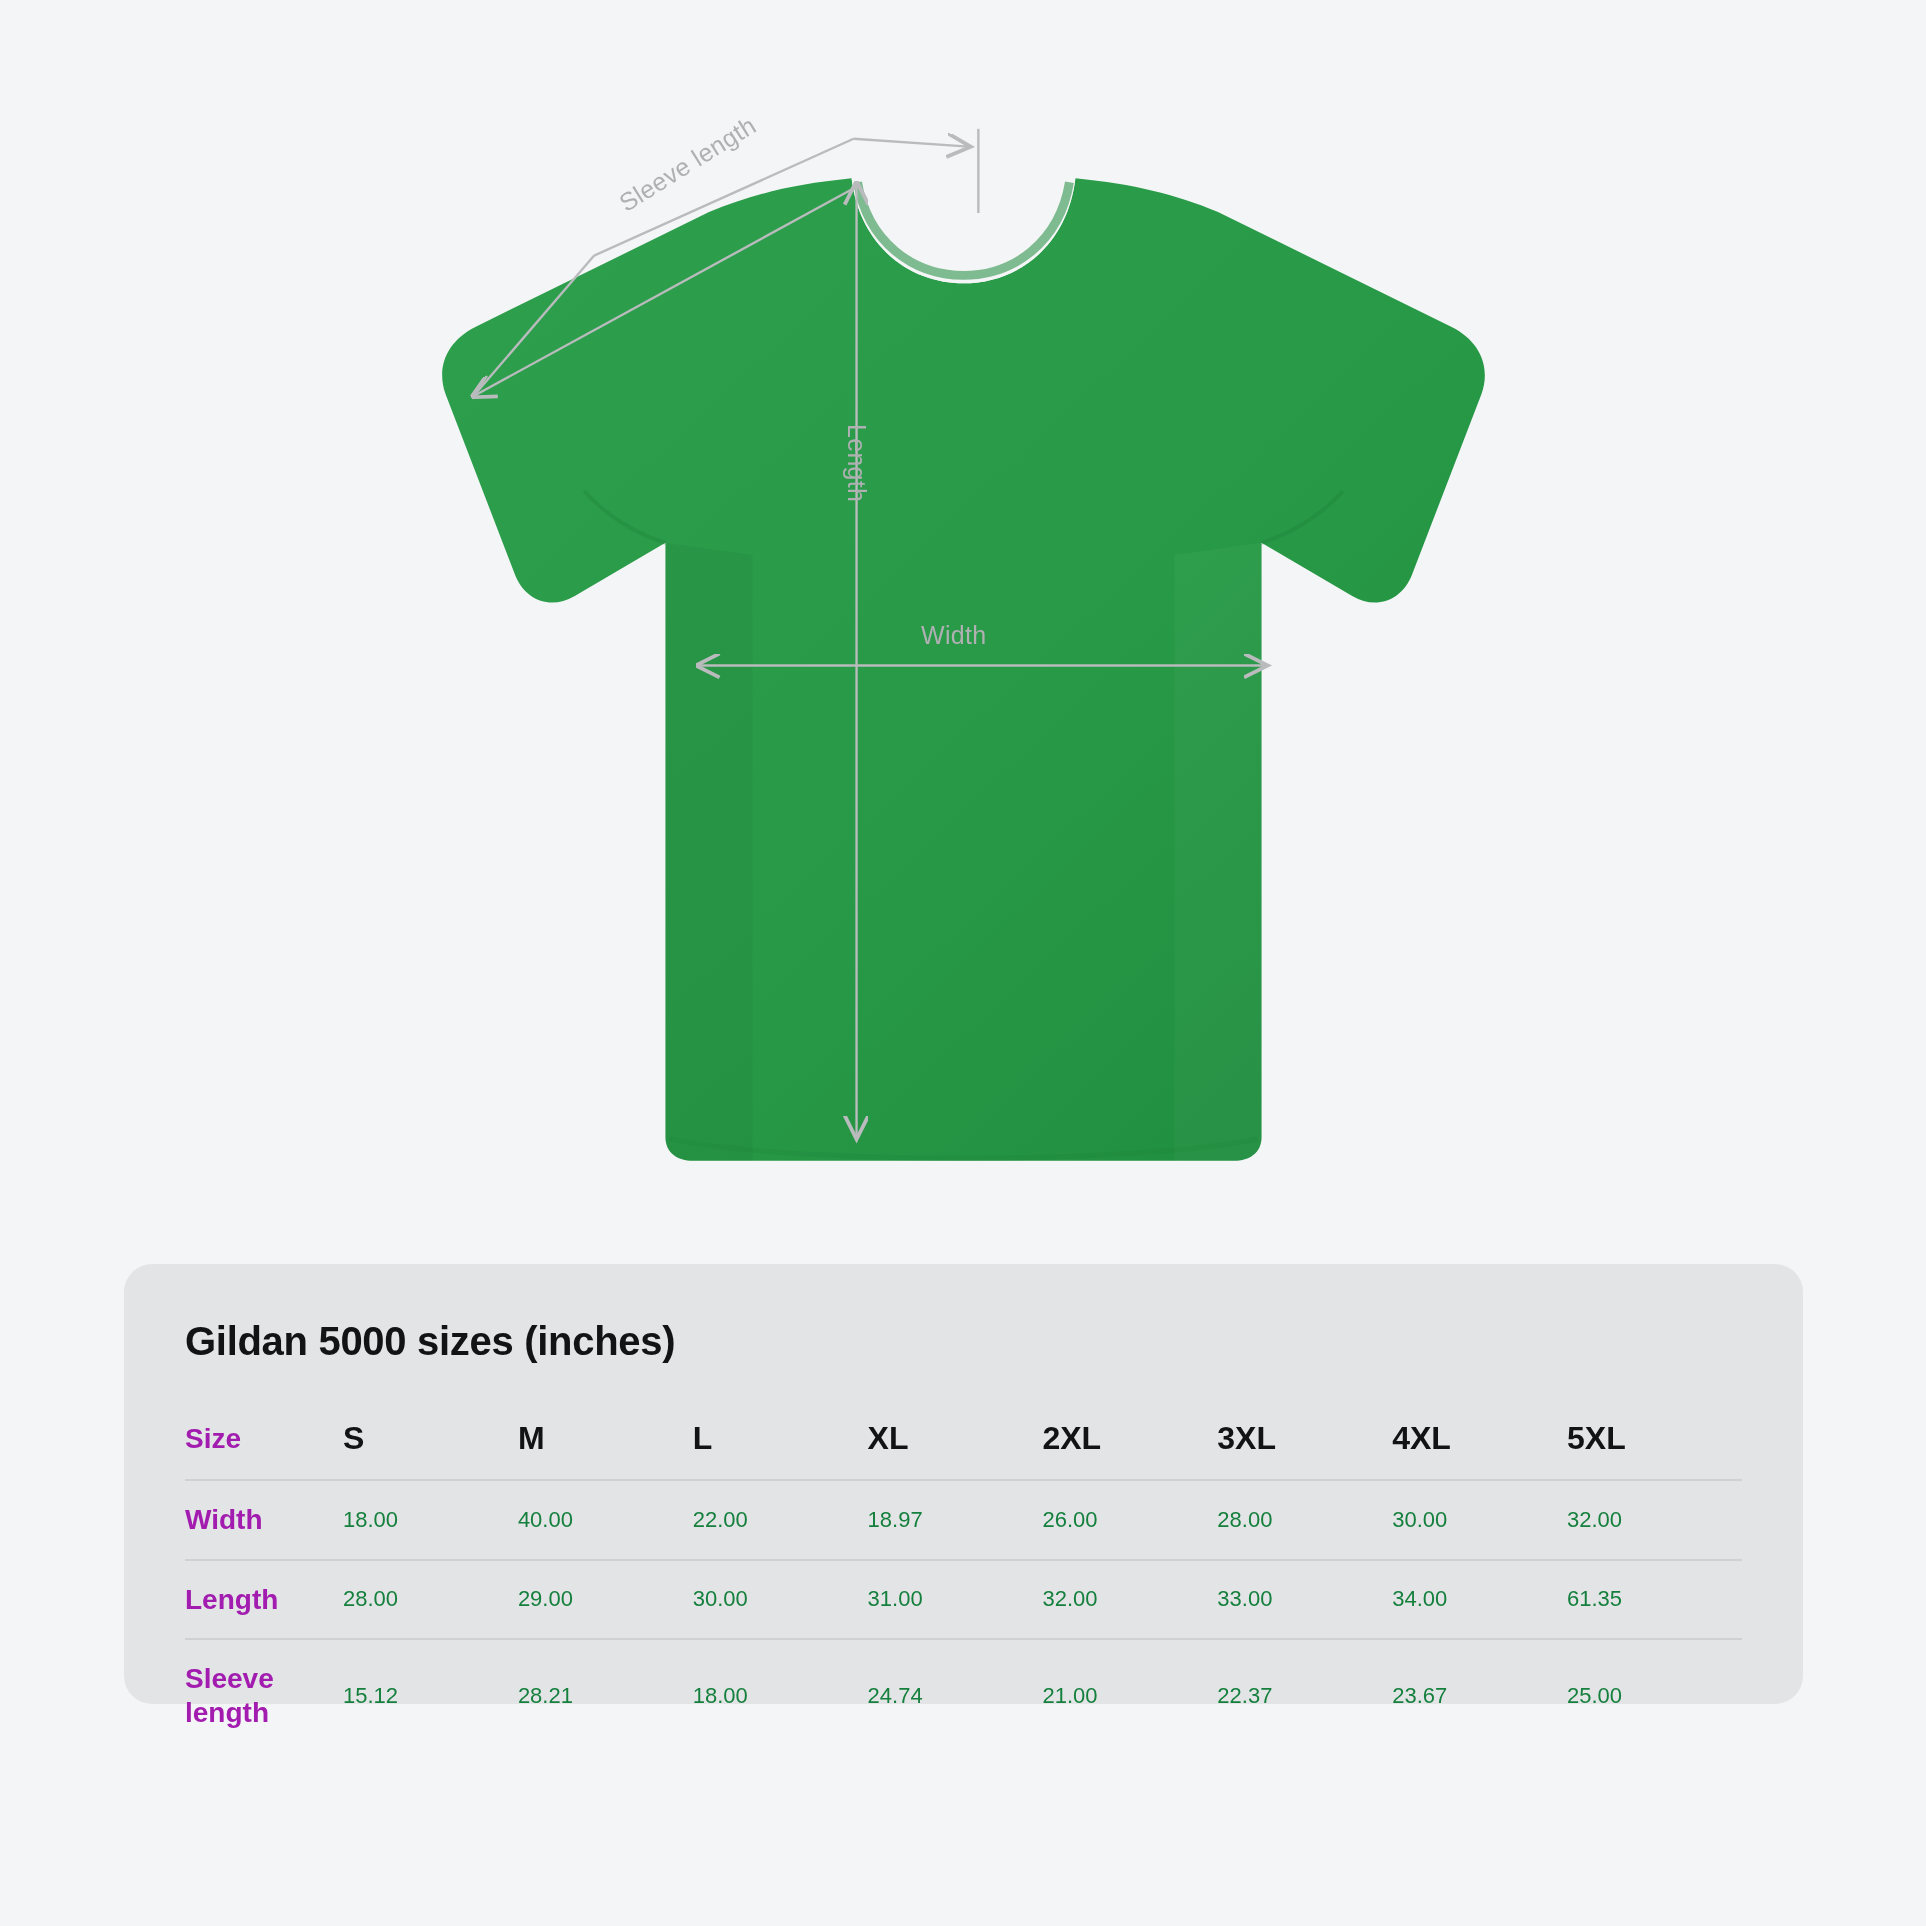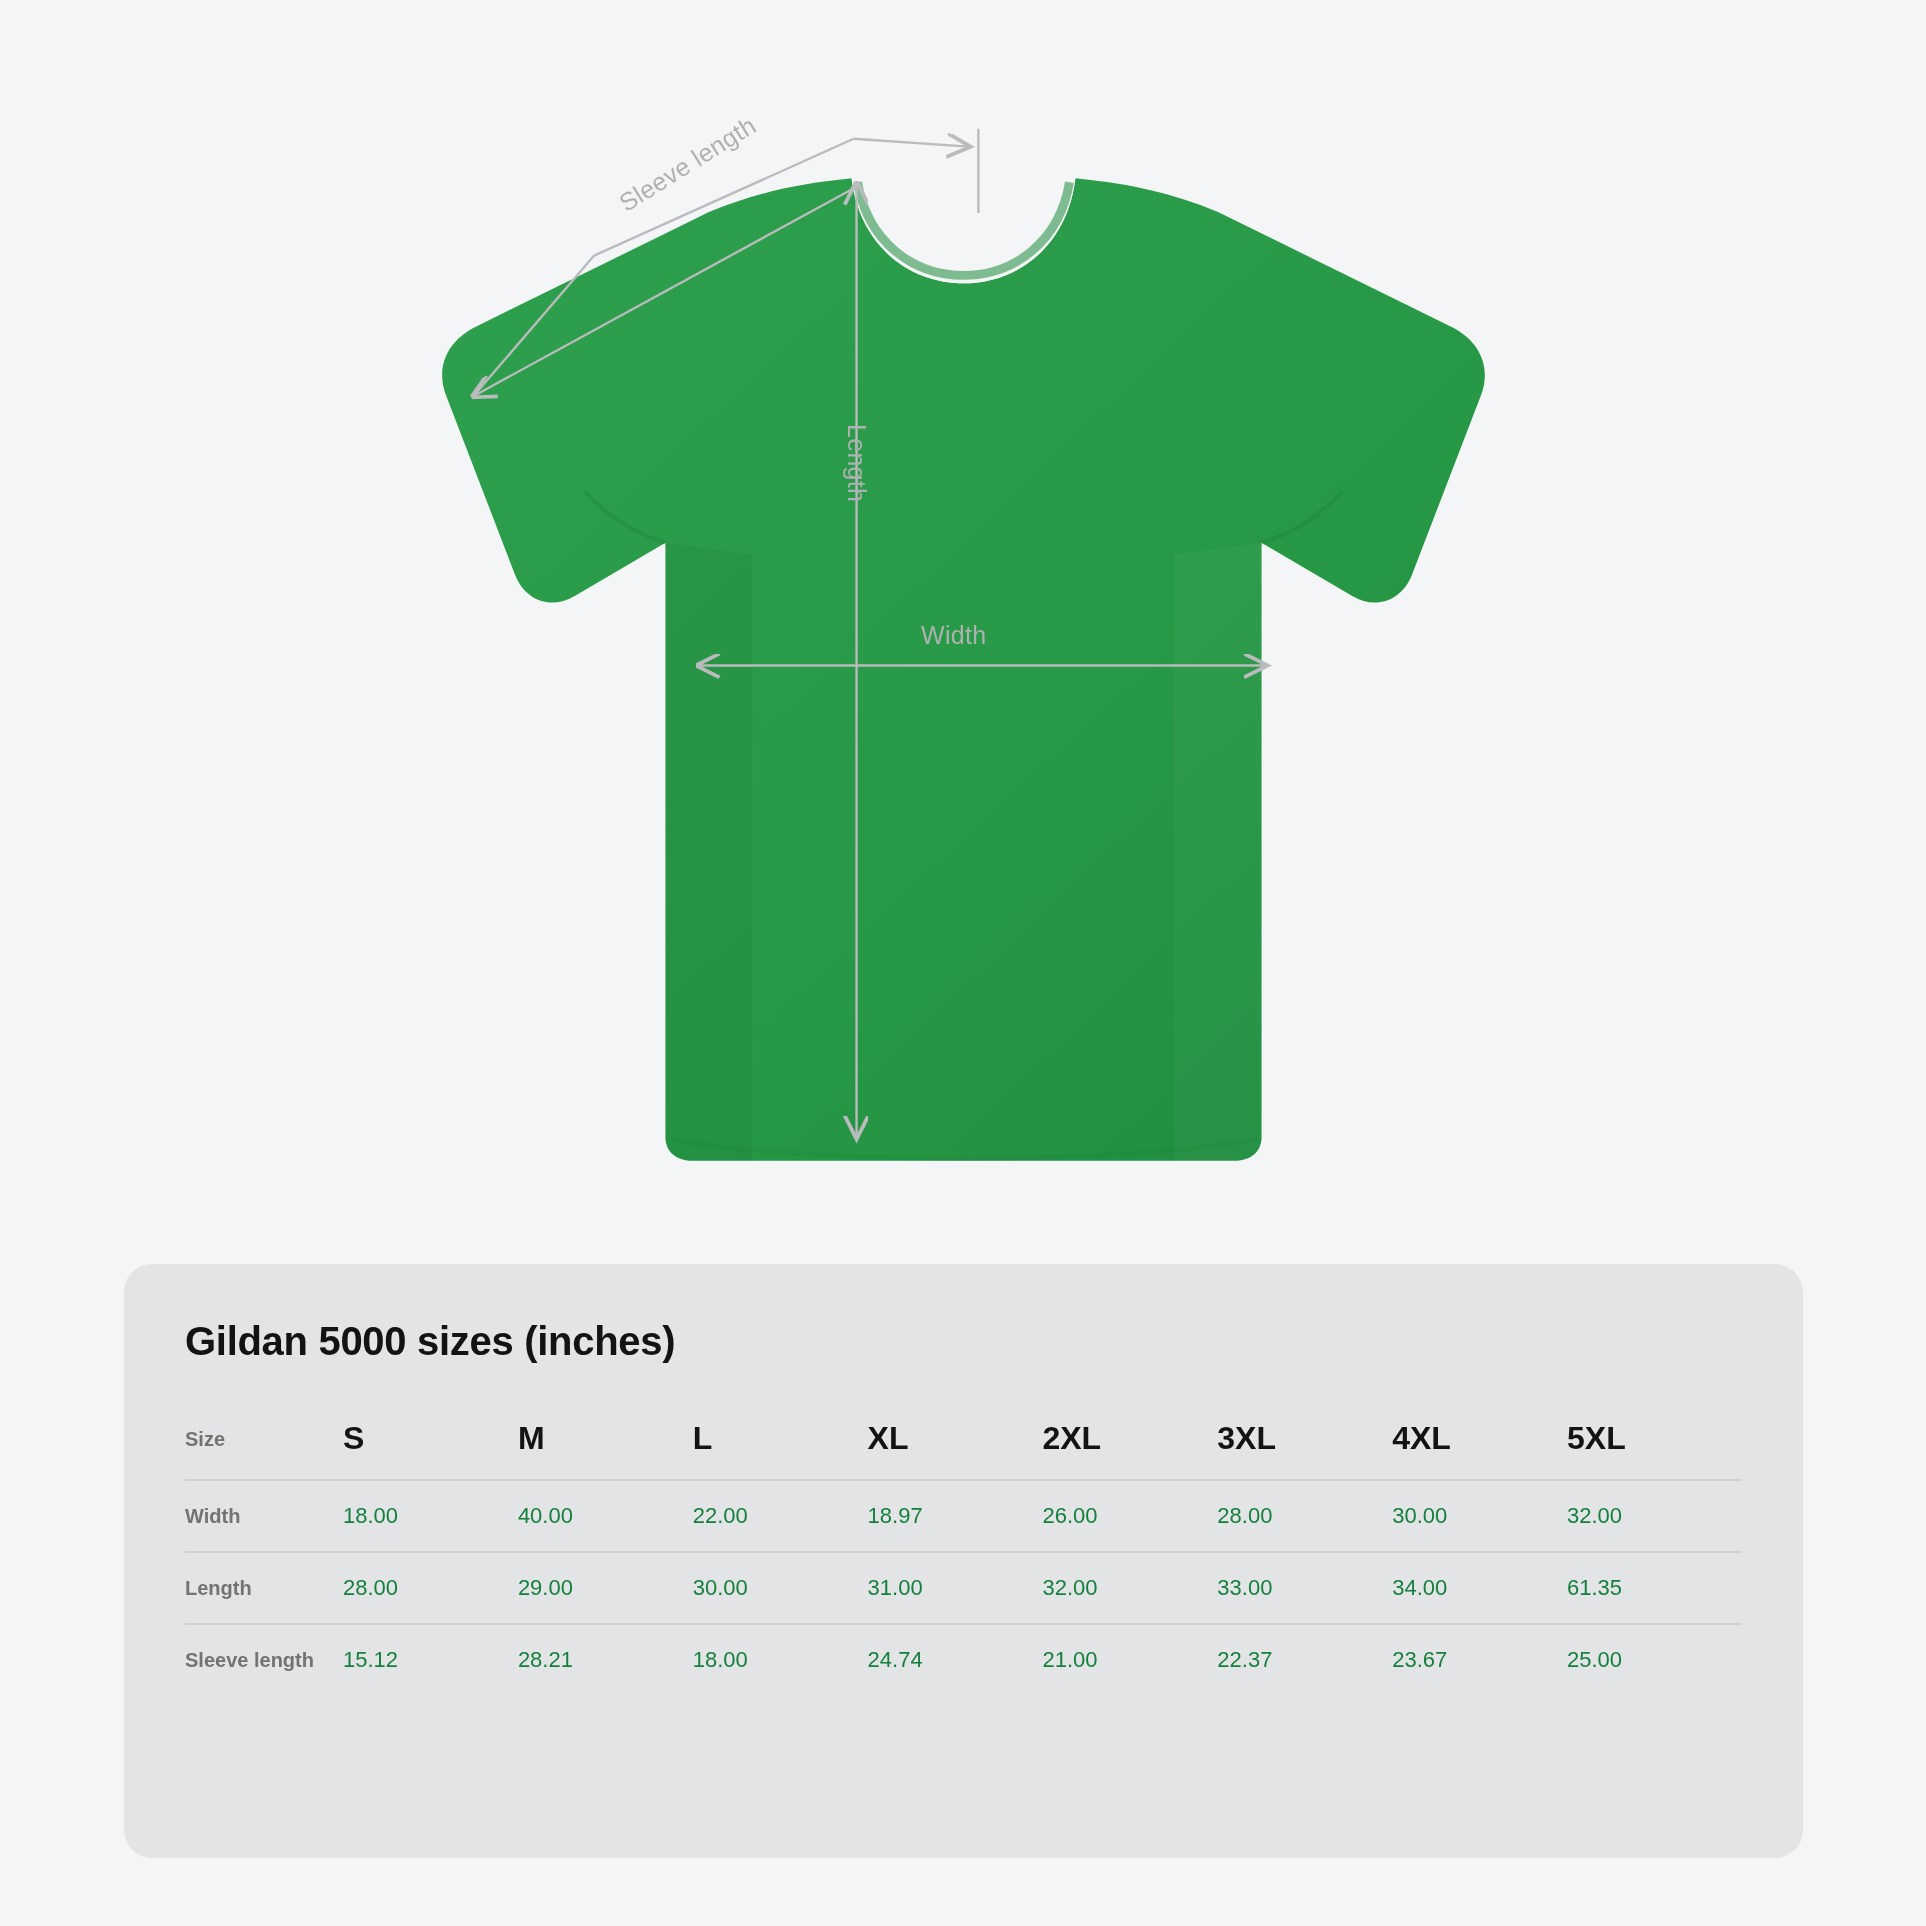--- a/index.html
+++ b/index.html
@@ -59,21 +59,21 @@
     top: 621px;
     font-size: 25px;
   }
 
   
   .size-card {
     position: absolute;
     left: 124px;
     top: 1264px;
     width: 1679px;
-    height: 594px;
+    height: 440px;
     background: #e3e4e6;
     border-radius: 28px;
     box-sizing: border-box;
     padding: 55px 61px 40px 61px;
   }
   .card-title {
     font-size: 40px;
     font-weight: bold;
     color: #111314;
     margin: 0 0 34px 0;
@@ -88,23 +88,23 @@
   table.size-table td {
     text-align: left;
     font-size: 29px;
     color: #1b1d1e;
     font-weight: normal;
     padding: 22px 0 22px 0;
     vertical-align: middle;
   }
   table.size-table th.rowhead,
   table.size-table td.rowhead {
-    color: #737373;
+    color: #a21caf;
     font-weight: bold;
-    font-size: 20px;
+    font-size: 28px;
     width: 150px;
     padding-right: 20px;
     line-height: 1.2;
   }
   table.size-table th.sizehead {
     font-weight: bold;
     font-size: 32px;
     color: #111314;
   }
   table.size-table tbody tr {

